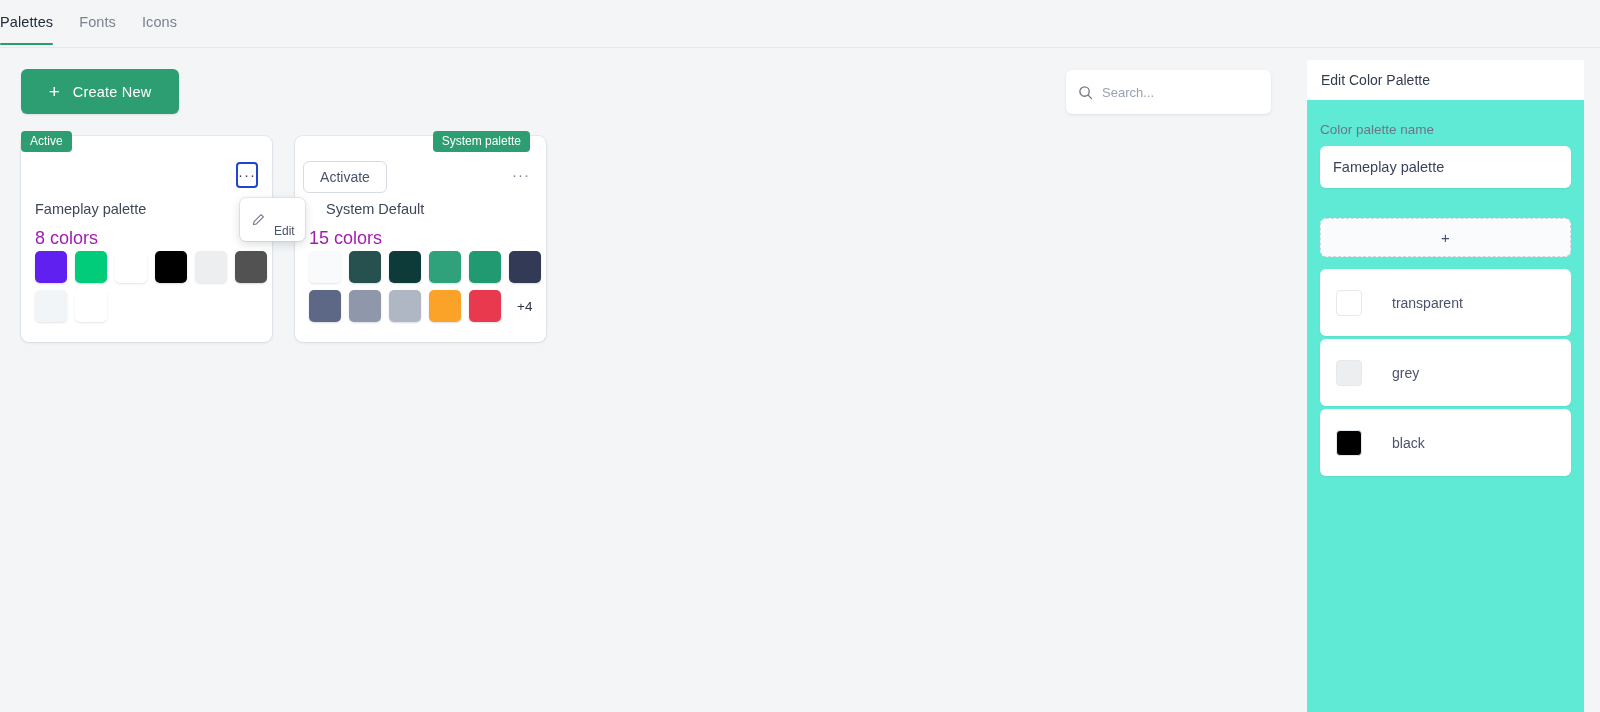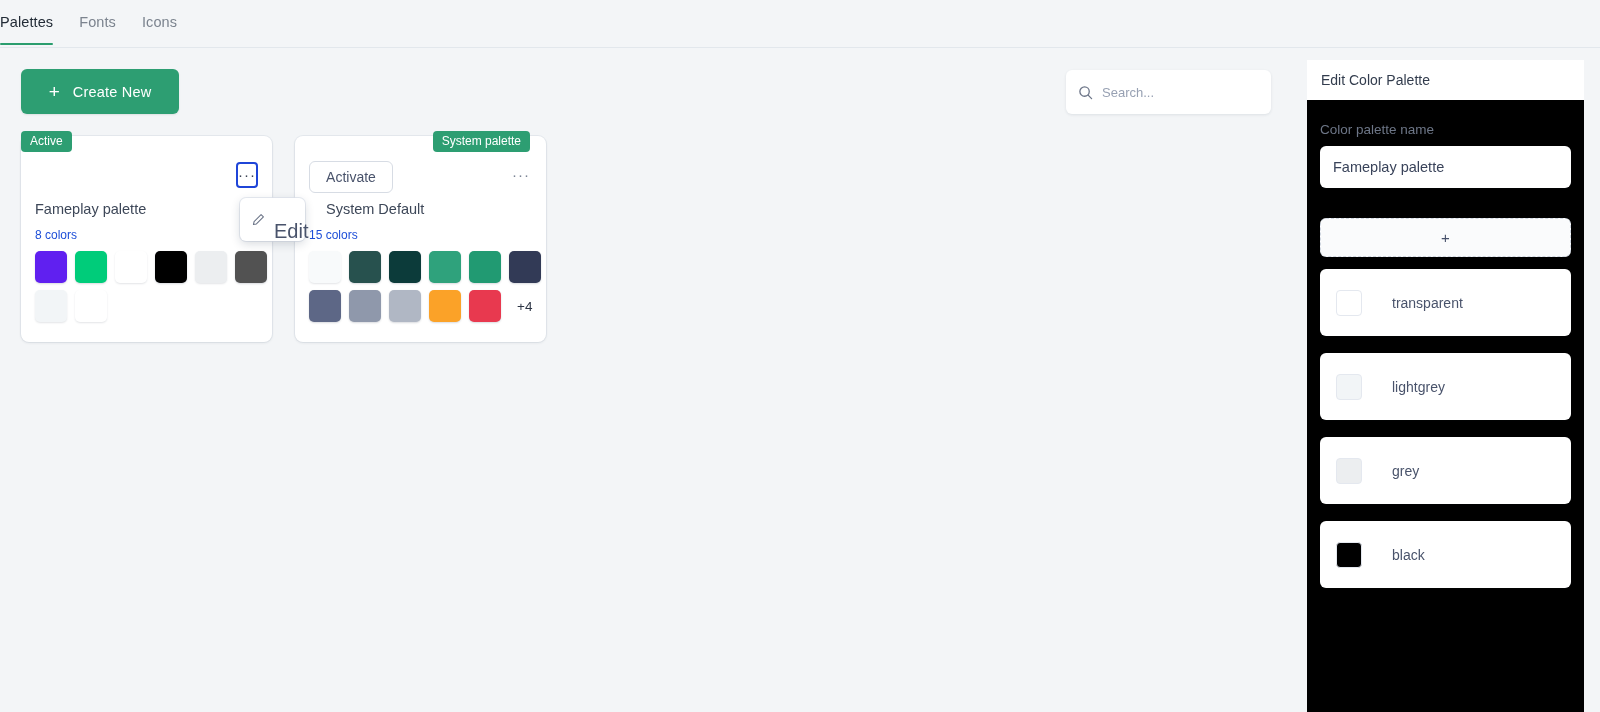--- a/index.html
+++ b/index.html
@@ -130,22 +130,22 @@
     border: 2px solid #1f45d8;
     background: #fff;
   }
 
   .card-title {
     font-size: 14.5px;
     color: #3d4758;
     position: absolute;
   }
   .card-count {
-    font-size: 12px;
-    color: #1d4ed8;
+    font-size: 18px;
+    color: #a21caf;
     position: absolute;
     text-align: right;
   }
 
   .swatch-rows { position: absolute; display: flex; flex-direction: column; gap: 7px; }
   .swatch-row { display: flex; gap: 8px; align-items: center; }
   .swatch {
     width: 32px; height: 32px;
     border-radius: 5px;
     box-shadow: 0 1px 2px rgba(40,50,70,.18);
@@ -172,29 +172,29 @@
     top: 198px; left: 240px;
     width: 65px; height: 43px;
     background: #fff;
     border-radius: 6px;
     box-shadow: 0 3px 10px rgba(25,40,65,.17), 0 0 0 1px rgba(225,230,238,.7);
     display: flex; align-items: center;
     padding-left: 11px;
     z-index: 40;
   }
   .dropdown .pencil { margin-right: 9px; display: flex; }
-  .dropdown .dlabel { font-size: 20px; color: #49536b; margin-top: 23px; }
+  .dropdown .dlabel { font-size: 12px; color: #49536b; margin-top: 23px; }
 
   
   .side-panel {
     position: absolute;
     top: 60px; right: 16px;
     width: 277px;
     height: 652px;
-    background: #000000;
+    background: #5eead4;
     overflow: hidden;
   }
   .panel-head {
     height: 40px;
     background: #ffffff;
     display: flex; align-items: center;
     padding-left: 14px;
     font-size: 14px;
     color: #323c4d;
     font-weight: 500;
@@ -219,21 +219,21 @@
     width: 100%;
     height: 39px;
     border: 1px dashed #cfd6e0;
     border-radius: 6px;
     background: #fafbfc;
     display: flex; align-items: center; justify-content: center;
     color: #46506a;
     font-size: 15px;
     cursor: pointer;
   }
-  .color-list { margin-top: 12px; display: flex; flex-direction: column; gap: 17px; }
+  .color-list { margin-top: 12px; display: flex; flex-direction: column; gap: 3px; }
   .color-item {
     height: 67px;
     background: #fff;
     border-radius: 6px;
     display: flex;
     align-items: center;
     padding-left: 16px;
     box-shadow: 0 1px 2px rgba(30,45,70,.06);
     cursor: pointer;
   }
@@ -304,21 +304,21 @@
       <div class="swatch-row">
         <div class="swatch outlined" style="background:#f2f5f7"></div>
         <div class="swatch outlined" style="background:#ffffff"></div>
       </div>
     </div>
   </div>
 
   <div class="card second">
     <div class="badge right">System palette</div>
 
-    <button class="activate-btn" style="top:25px; left:14px;">
+    <button class="activate-btn" style="top:25px; left:8px;">
       <span>Activate</span>
     </button>
 
     <div class="dots-btn" style="top:26px; right:14px;">
       <span style="color:#7b8495">···</span>
     </div>
 
     <div class="card-title" style="top:65px; left:14px;margin-left:17px;">System Default</div>
     <div class="card-count" style="top:92px; left:14px;">15 colors</div>
 
@@ -363,24 +363,20 @@
     <div class="add-color-btn">
       <span>+</span>
     </div>
 
     <div class="color-list">
       <div class="color-item">
         <div class="ci-swatch" style="background:#ffffff"></div>
         <div class="ci-label">transparent</div>
       </div>
       <div class="color-item">
-        <div class="ci-swatch" style="background:#f2f5f7"></div>
-        <div class="ci-label">lightgrey</div>
-      </div>
-      <div class="color-item">
         <div class="ci-swatch" style="background:#eceef0"></div>
         <div class="ci-label">grey</div>
       </div>
       <div class="color-item">
         <div class="ci-swatch" style="background:#000000"></div>
         <div class="ci-label">black</div>
       </div>
     </div>
   </div>
 </div>

